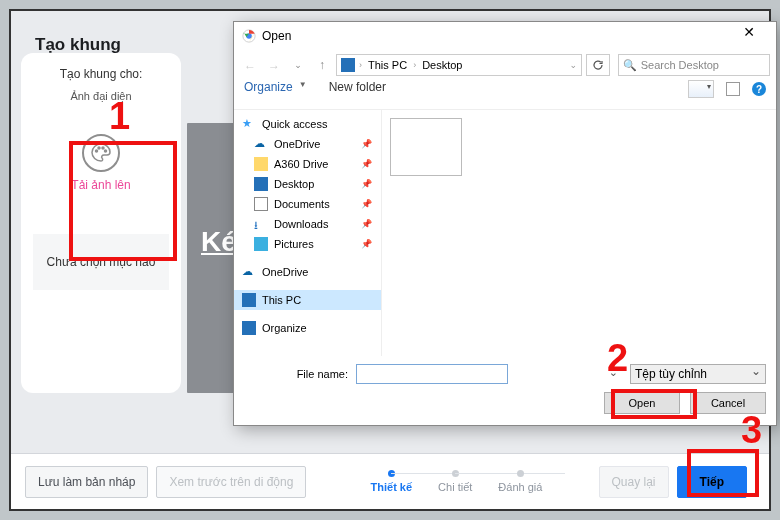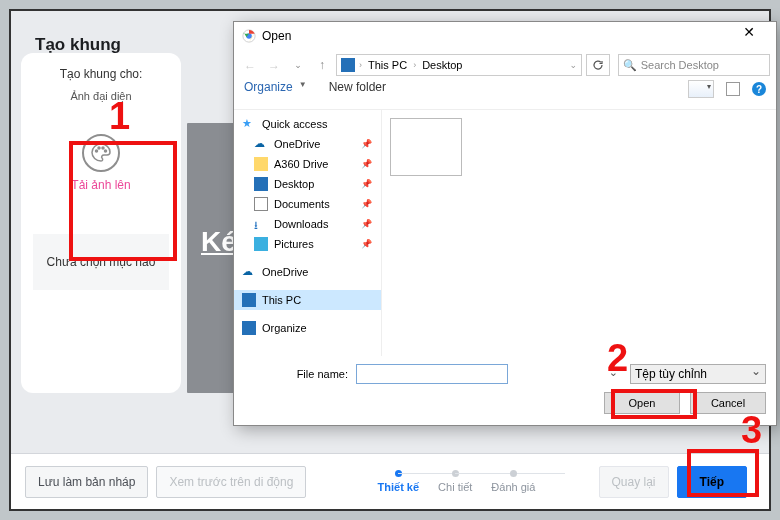--- a/index.html
+++ b/index.html
@@ -35,21 +35,21 @@
 .center-block { position: absolute; left: 176px; top: 112px; width: 480px; height: 270px;
   background: #8a8d92; border-radius: 1px;}
 .center-text { position: absolute; left: 190px; top: 215px; font-size: 28px; font-weight: 700; color: #fff; text-decoration: underline;}
 
 
 .bottom-bar { position: absolute; left: 0; right: 0; bottom: 0; height: 56px; background: #fff;
   border-top: 1px solid #d3d6db; display: flex; align-items: center; padding: 0 14px;}
 .btn { height: 32px; padding: 0 12px; font-size: 12px; border: 1px solid #ccd0d5;
   background: #f5f6f7; color: #4b4f56; cursor: pointer; margin-right: 8px; border-radius: 2px;}
 .btn.disabled { color: #bcc0c4; background: #f8f9fa;}
-.steps { flex: 1; display: flex; justify-content: center; align-items: center; gap: 19px;}
+.steps { flex: 1; display: flex; justify-content: center; align-items: center; gap: 26px;}
 .step { font-size: 11px; color: #8d949e; display: flex; flex-direction: column; align-items: center; position: relative;}
 .step.active { color: #1877f2; font-weight: 600;}
 .dot { width: 7px; height: 7px; border-radius: 50%; background: #ccd0d5; margin-bottom: 4px;}
 .step.active .dot { background: #1877f2;}
 .step-line { position: absolute; width: 110px; height: 1px; background: #dfe3e8; left: 50%; top: 3px;}
 .step:last-child .step-line { display: none;}
 .btn-back { background: #f5f6f7; color: #bcc0c4; border: 1px solid #e4e6eb;}
 .btn-next { background: #1877f2; color: #000000; border: 1px solid #1877f2; font-weight: 600; padding: 0 22px;}
 
 

